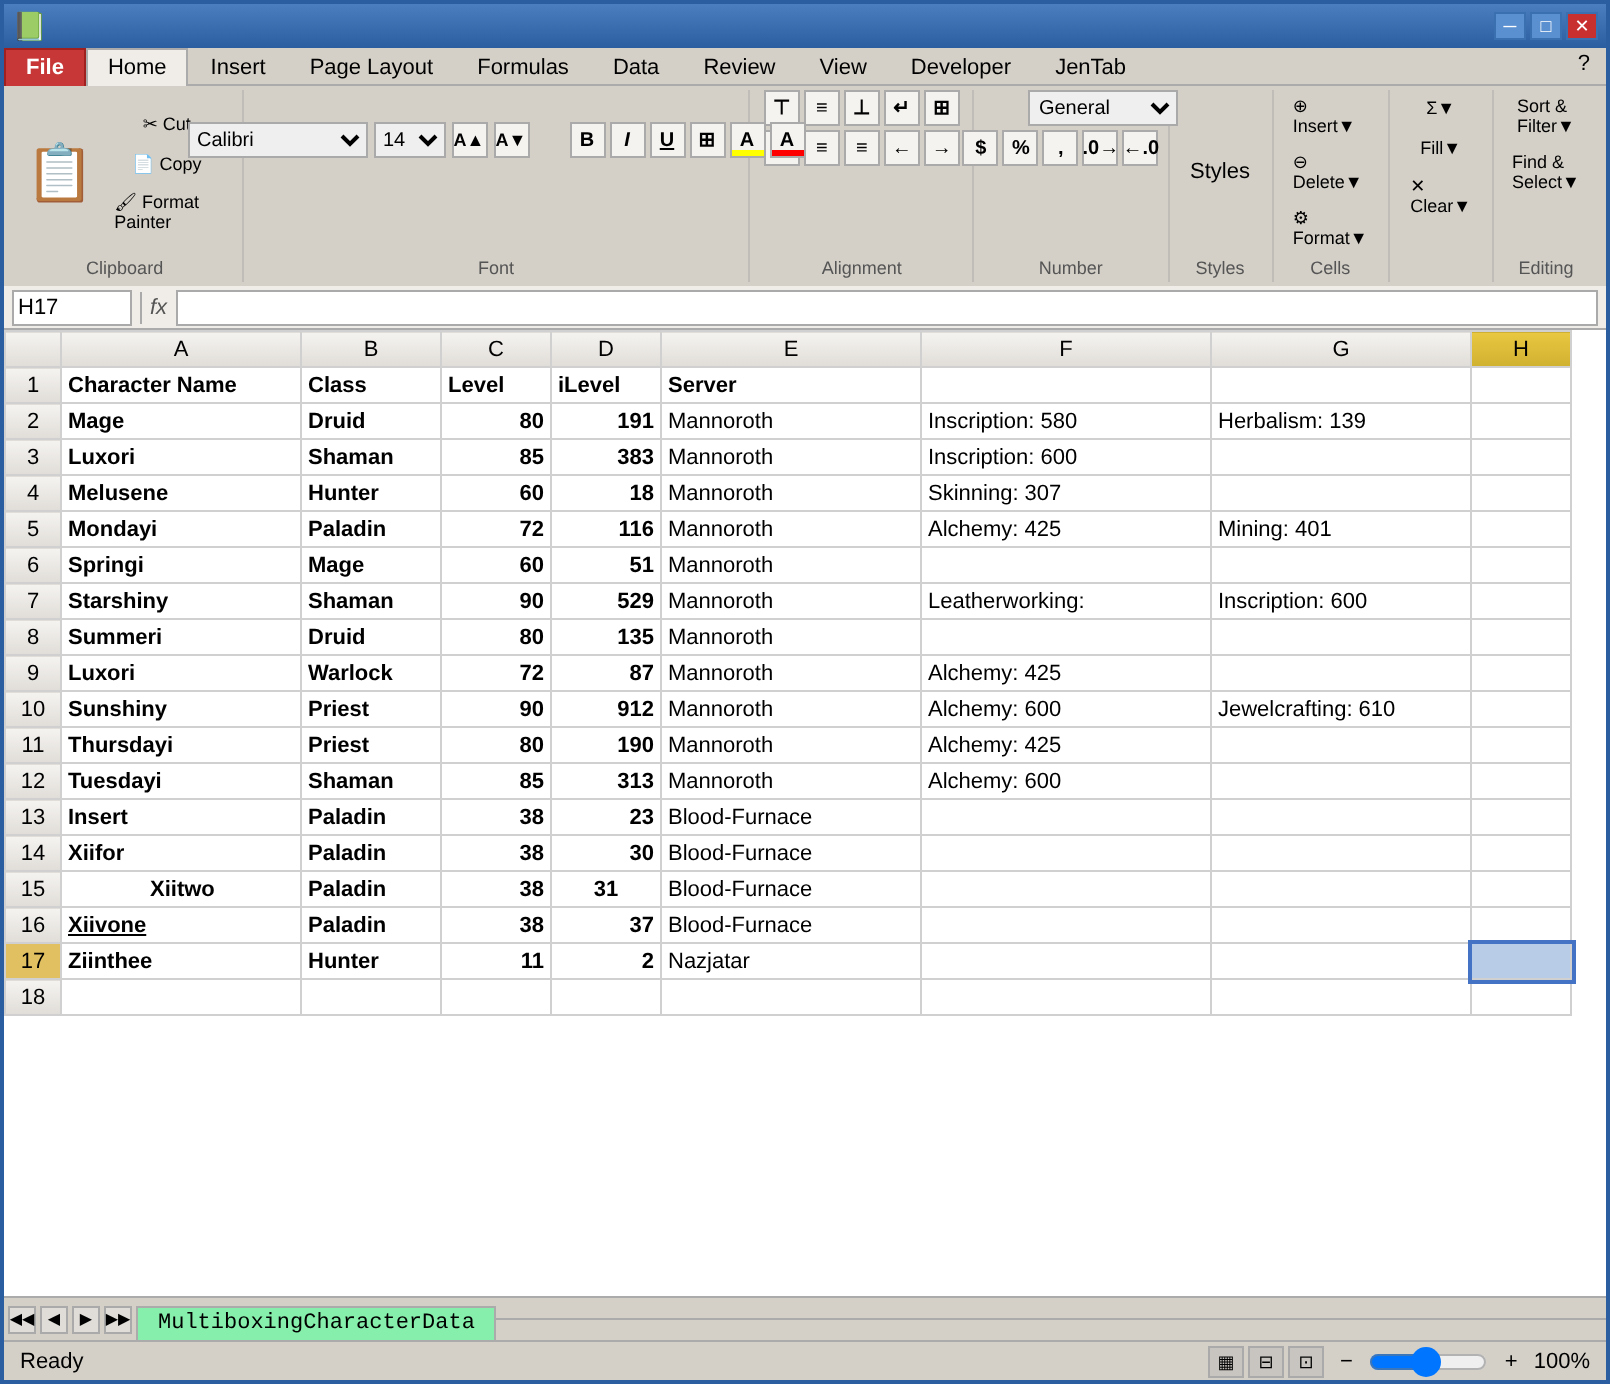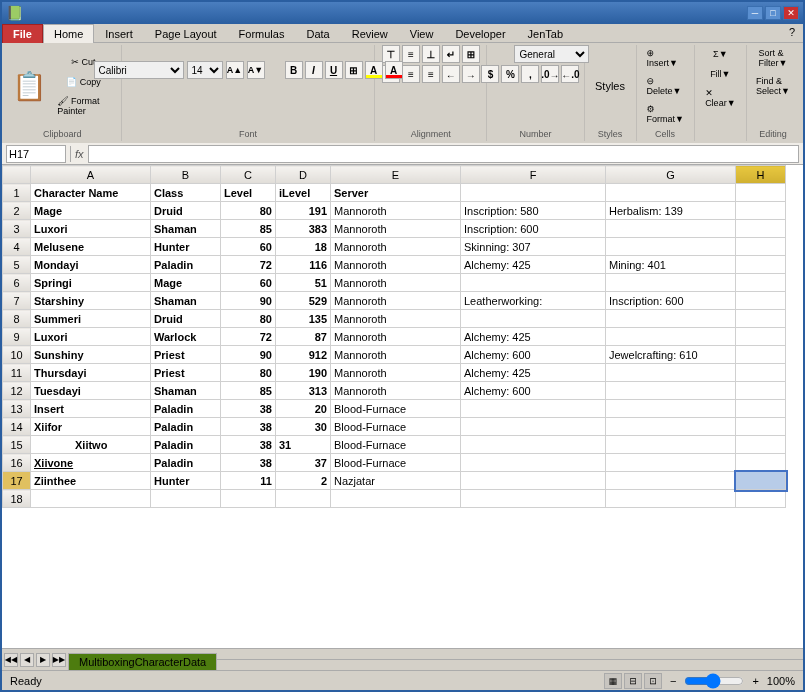--- a/index.html
+++ b/index.html
@@ -460,21 +460,21 @@
               <td>Mannoroth</td>
               <td>Alchemy: 600</td>
               <td></td>
               <td></td>
             </tr>
             <tr>
               <th class="row-header">13</th>
               <td style="font-weight: bold;">Insert</td>
               <td style="font-weight: bold;">Paladin</td>
               <td style="text-align: right; font-weight: bold;">38</td>
-              <td style="text-align: right; font-weight: bold;">20</td>
+              <td style="text-align: right; font-weight: bold;">23</td>
               <td>Blood-Furnace</td>
               <td></td>
               <td></td>
               <td></td>
             </tr>
             <tr>
               <th class="row-header">14</th>
               <td style="font-weight: bold;">Xiifor</td>
               <td style="font-weight: bold;">Paladin</td>
               <td style="text-align: right; font-weight: bold;">38</td>
@@ -482,21 +482,21 @@
               <td>Blood-Furnace</td>
               <td></td>
               <td></td>
               <td></td>
             </tr>
             <tr>
               <th class="row-header">15</th>
               <td style="font-weight: bold; padding-left: 44px;">Xiitwo</td>
               <td style="font-weight: bold;">Paladin</td>
               <td style="text-align: right; font-weight: bold;">38</td>
-              <td style="text-align: left; font-weight: bold;">31</td>
+              <td style="text-align: center; font-weight: bold;">31</td>
               <td>Blood-Furnace</td>
               <td></td>
               <td></td>
               <td></td>
             </tr>
             <tr>
               <th class="row-header">16</th>
               <td style="font-weight: bold; text-decoration: underline;">Xiivone</td>
               <td style="font-weight: bold;">Paladin</td>
               <td style="text-align: right; font-weight: bold;">38</td>
@@ -532,21 +532,21 @@
       </table>
     </div>
 
     <div style="display:flex; background:#d4d0c8; border-top:1px solid #ababab; height:22px; align-items:center;">
       <div style="display:flex; padding:0 2px; gap:2px; align-items:center;">
         <div style="width:14px; height:14px; border:1px solid #aaa; background:#e0ddd8; cursor:pointer; display:flex; align-items:center; justify-content:center; font-size:8px;">◀◀</div>
         <div style="width:14px; height:14px; border:1px solid #aaa; background:#e0ddd8; cursor:pointer; display:flex; align-items:center; justify-content:center; font-size:8px;">◀</div>
         <div style="width:14px; height:14px; border:1px solid #aaa; background:#e0ddd8; cursor:pointer; display:flex; align-items:center; justify-content:center; font-size:8px;">▶</div>
         <div style="width:14px; height:14px; border:1px solid #aaa; background:#e0ddd8; cursor:pointer; display:flex; align-items:center; justify-content:center; font-size:8px;">▶▶</div>
       </div>
-      <div style="padding:2px 10px; background:#4d7c0f; border:1px solid #ababab; border-bottom:none; font-size:11px; height:18px; margin-bottom:0; position:relative; top:2px;">MultiboxingCharacterData</div>
+      <div style="padding:2px 10px; background:#86efac; border:1px solid #ababab; border-bottom:none; font-size:11px; height:18px; margin-bottom:0; position:relative; top:2px;font-family:Liberation Mono, monospace;">MultiboxingCharacterData</div>
       <div style="flex:1; border-bottom:1px solid #ababab;"></div>
     </div>
   </div>
 
   <div class="status-bar">
     <span>Ready</span>
     <div class="status-right">
       <div class="view-btns">
         <div class="view-btn">▦</div>
         <div class="view-btn">⊟</div>

